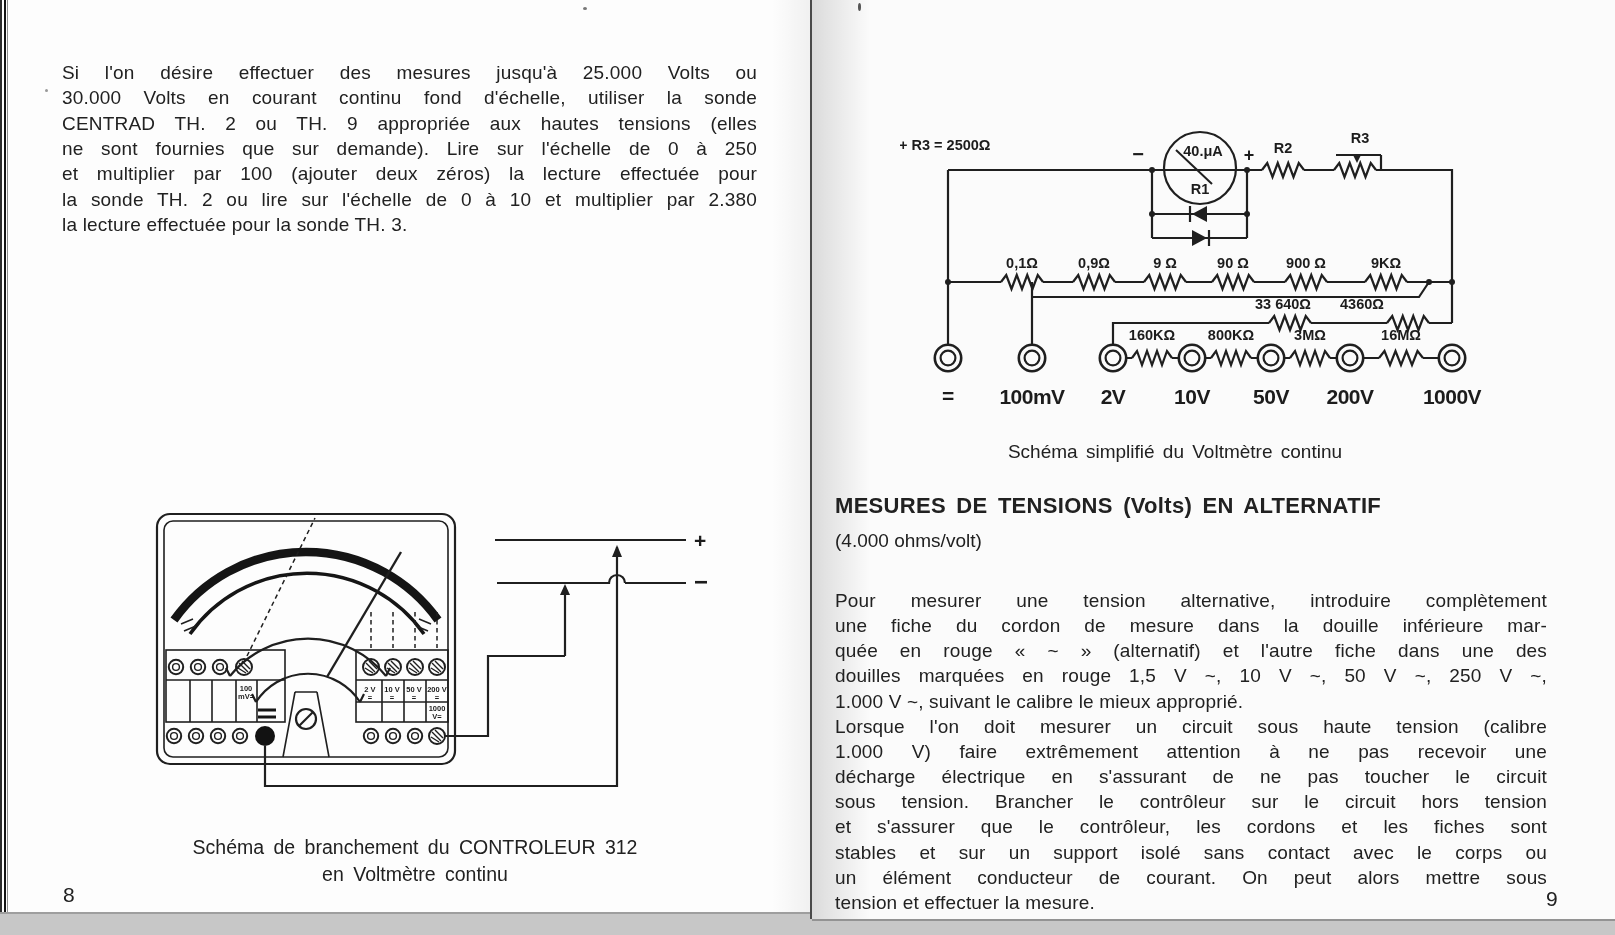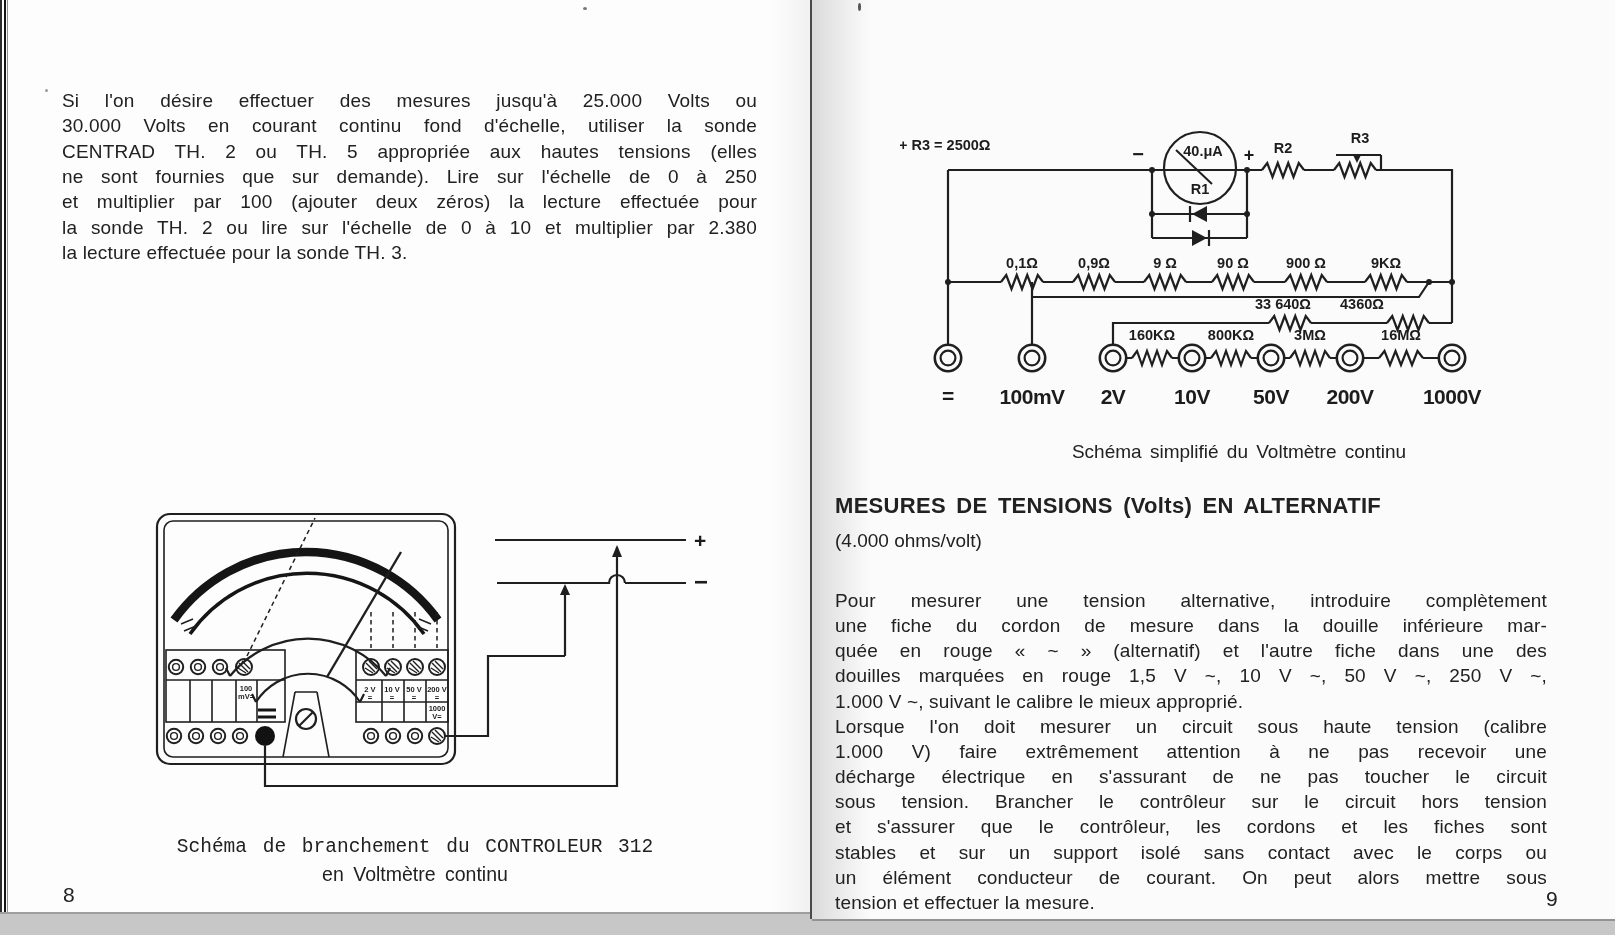--- a/index.html
+++ b/index.html
@@ -11,25 +11,25 @@
   #page-right{left:812px;top:0;width:803px;height:919px;background:#fbfbfb;box-shadow:0 2px 0 #939393;}
   #fold-line{left:810px;top:0;width:2px;height:919px;background:#4a4a4a;}
   #gutter-shade{left:812px;top:0;width:58px;height:919px;
       background:linear-gradient(to right,rgba(0,0,0,.13),rgba(0,0,0,0));}
   #leftpage-shade{left:772px;top:0;width:38px;height:912px;
       background:linear-gradient(to right,rgba(0,0,0,0),rgba(0,0,0,.05));}
   .bind1{left:0;top:0;width:2px;height:912px;background:#2c2c2c;}
   .bind2{left:4px;top:0;width:2px;height:912px;background:#141414;}
   .bind3{left:7px;top:0;width:1px;height:912px;background:#8d8d8d;}
   .speck{background:#777;border-radius:50%;}
-  #lpara{left:62px;top:88px;width:695px;font-size:19px;line-height:25.35px;letter-spacing:.2px;}
+  #lpara{left:62px;top:60px;width:695px;font-size:19px;line-height:25.35px;letter-spacing:.2px;}
   .j{text-align:justify;text-align-last:justify;white-space:nowrap;}
   .j.last{text-align-last:left;}
   .capline{width:534px;left:148px;text-align:center;font-size:19.5px;word-spacing:4px;}
-  #rcap{left:883px;top:441px;width:712px;text-align:center;font-size:19px;word-spacing:3px;}
+  #rcap{left:819px;top:441px;width:712px;text-align:center;font-size:19px;word-spacing:3px;}
   #rhead{left:835px;top:493px;width:712px;font-size:22px;font-weight:bold;letter-spacing:.3px;word-spacing:4px;}
   #rsub{left:835px;top:530px;width:712px;font-size:19px;font-weight:normal;}
   #rpara{left:835px;top:588px;width:712px;font-size:19px;line-height:25.15px;letter-spacing:.15px;}
   .pgnum{font-size:21px;}
   #pg8{left:63px;top:883px;}
   #pg9{left:1546px;top:887px;}
   svg text{font-family:"Liberation Sans",sans-serif;fill:#1c1c1c;}
   .lw{stroke:#1f1f1f;stroke-width:2.2;fill:none;}
   .lw15{stroke:#1f1f1f;stroke-width:1.6;fill:none;}
   .lbl{font-size:14.5px;font-weight:bold;text-anchor:middle;}
@@ -48,21 +48,21 @@
 <div class="abs bind1"></div>
 <div class="abs bind2"></div>
 <div class="abs bind3"></div>
 <div class="abs speck" style="left:583px;top:7px;width:4px;height:3px;"></div>
 <div class="abs speck" style="left:858px;top:3px;width:3px;height:8px;background:#555;"></div>
 <div class="abs speck" style="left:45px;top:89px;width:3px;height:3px;background:#999;"></div>
 
 <div id="lpara" class="abs">
   <div class="j">Si l'on désire effectuer des mesures jusqu'à 25.000 Volts ou</div>
   <div class="j">30.000 Volts en courant continu fond d'échelle, utiliser la sonde</div>
-  <div class="j">CENTRAD TH. 2 ou TH. 5 appropriée aux hautes tensions (elles</div>
+  <div class="j">CENTRAD TH. 2 ou TH. 9 appropriée aux hautes tensions (elles</div>
   <div class="j">ne sont fournies que sur demande). Lire sur l'échelle de 0 à 250</div>
   <div class="j">et multiplier par 100 (ajouter deux zéros) la lecture effectuée pour</div>
   <div class="j">la sonde TH. 2 ou lire sur l'échelle de 0 à 10 et multiplier par 2.380</div>
   <div class="j last">la lecture effectuée pour la sonde TH. 3.</div>
 </div>
 
 <svg class="abs" style="left:140px;top:480px;" width="580" height="330" viewBox="140 480 580 330">
 
   <rect x="157" y="514" width="298" height="250" rx="13" class="lw"></rect>
   <rect x="164" y="521" width="284" height="236" rx="9" class="lw15"></rect>
@@ -167,21 +167,21 @@
   <path d="M495 540 H686" class="lw"></path>
   <path d="M497 583 H609 A8 8 0 0 1 625 583 M625 583 H686" class="lw"></path>
   <path d="M445 736 H488 V656 H565 M565 656 V593" class="lw"></path>
   <polygon points="560,595 570,595 565,584" fill="#1f1f1f"></polygon>
   <path d="M265 746 V786 H617 V547" class="lw"></path>
   <polygon points="612,557 622,557 617,545" fill="#1f1f1f"></polygon>
   <text x="694" y="548" font-size="21" font-weight="bold">+</text>
   <text x="694" y="590" font-size="24" font-weight="bold">−</text>
 </svg>
 
-<div class="abs capline" style="top:836px;font-family:Liberation Mono, monospace;">Schéma de branchement du CONTROLEUR 312</div>
+<div class="abs capline" style="top:836px;">Schéma de branchement du CONTROLEUR 312</div>
 <div class="abs capline" style="top:863px;">en Voltmètre continu</div>
 <div id="pg8" class="abs pgnum">8</div>
 
 <svg class="abs" style="left:900px;top:95px;" width="660" height="330" viewBox="900 95 660 330">
   <text x="920" y="150" class="lbl" text-anchor="start" font-size="15">R1+ R2+ R3 = 2500Ω</text>
 
   <path d="M948 170 H1262 M1304 170 H1334 M1376 170 H1381 M1381 170 H1452 V323" class="lw"></path>
   <polyline class="lw" points="1262,170 1267.25,163 1272.5,177 1277.75,163 1283,177 1288.25,163 1293.5,177 1298.75,163 1304,170"></polyline>
   <polyline class="lw" points="1334,170 1339.25,163 1344.5,177 1349.75,163 1355,177 1360.25,163 1365.5,177 1370.75,163 1376,170"></polyline>
   <path d="M1336 155 H1381 M1381 155 V170" class="lw"></path>

